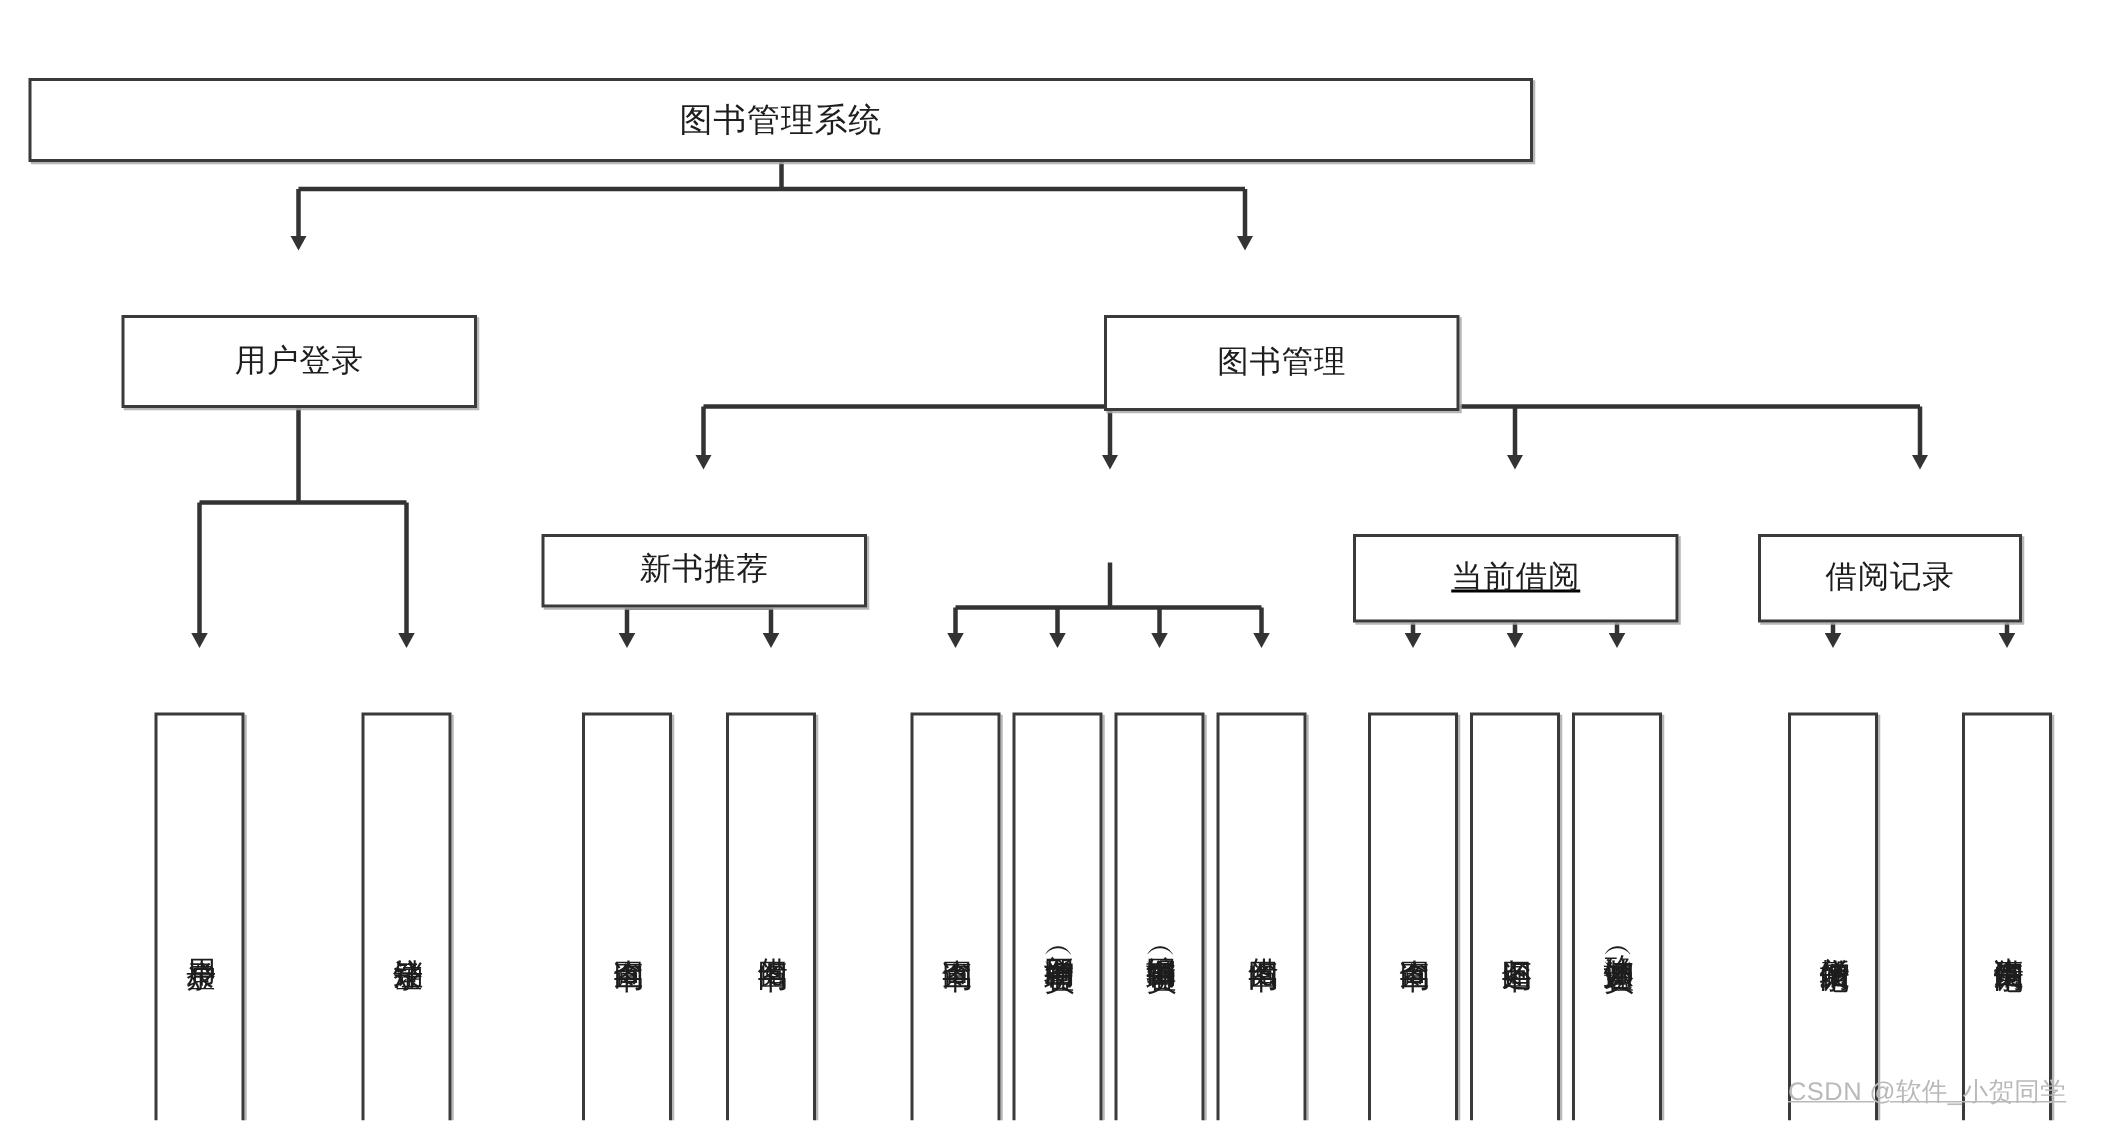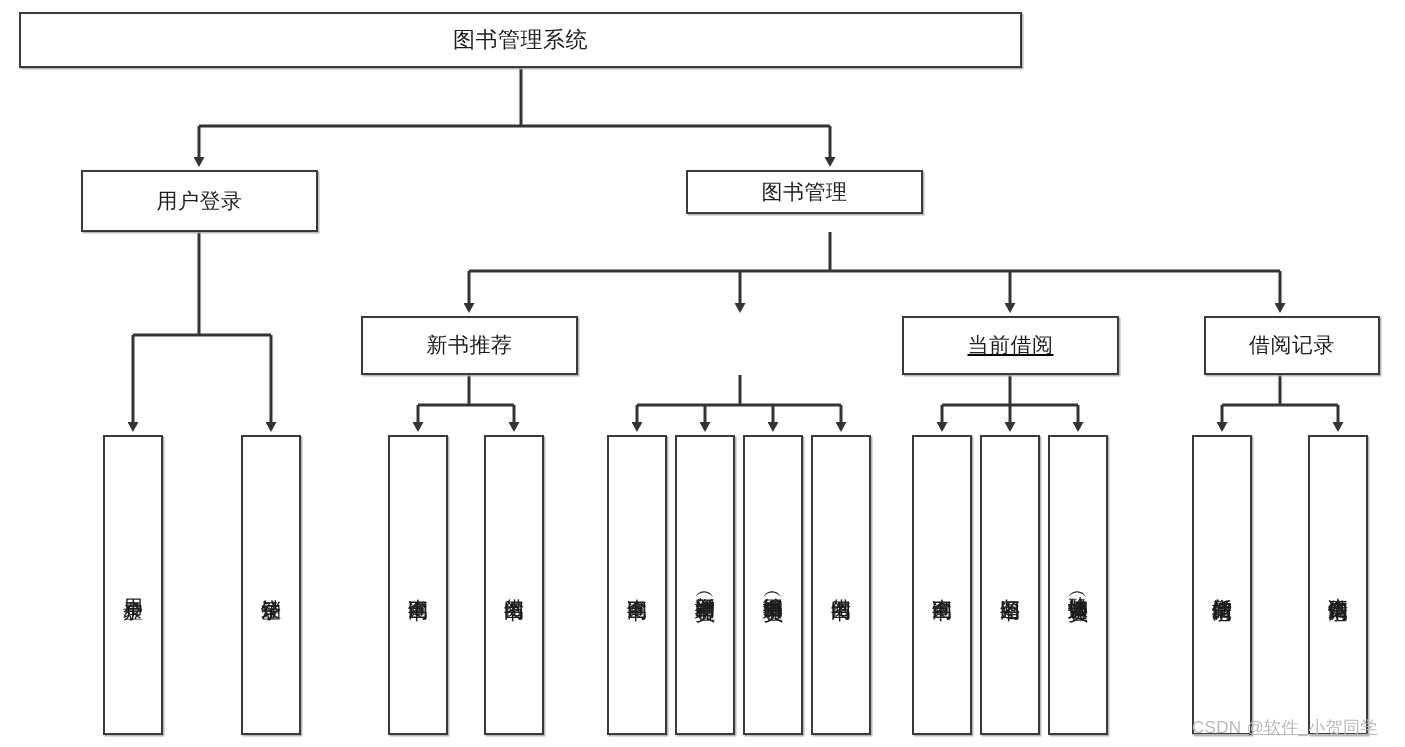--- a/index.html
+++ b/index.html
@@ -28,20 +28,21 @@
   }
   .node {
     position: absolute;
     box-sizing: border-box;
     background: #ffffff;
     border: 2px solid #3a3a3a;
     display: flex;
     align-items: center;
     justify-content: center;
     box-shadow: 1.5px 1.5px 0 rgba(170,170,170,0.85);
+    margin-top: 40px;
   }
   .node .label {
     color: #1d1d1d;
     font-size: 21px;
     line-height: 1.18;
     text-align: center;
     white-space: nowrap;
     letter-spacing: 0.5px;
   }
   .node.vertical .label {
@@ -117,31 +118,31 @@
     </g>
   </svg>
 
   <div class="node root" style="left:19px; top:12px; width:1003px; height:56px;">
     <span class="label">图书管理系统</span>
   </div>
 
   <div class="node" style="left:81px; top:170px; width:237px; height:62px;">
     <span class="label">用户登录</span>
   </div>
-  <div class="node" style="left:686px; top:170px; width:237px; height:44px;">
+  <div class="node" style="left:736px; top:170px; width:237px; height:64px;">
     <span class="label">图书管理</span>
   </div>
 
-  <div class="node" style="left:361px; top:316px; width:217px; height:59px;">
+  <div class="node" style="left:361px; top:316px; width:217px; height:49px;">
     <span class="label">新书推荐</span>
   </div>
   <div class="node" style="left:902px; top:316px; width:217px; height:59px;text-decoration:underline;">
     <span class="label">当前借阅</span>
   </div>
-  <div class="node" style="left:1204px; top:316px; width:176px; height:59px;">
+  <div class="node" style="left:1172px; top:316px; width:176px; height:59px;">
     <span class="label">借阅记录</span>
   </div>
 
   <div class="node vertical" style="left:103px; top:435px; width:60px; height:300px;">
     <span class="label">用户登录</span>
   </div>
   <div class="node vertical" style="left:241px; top:435px; width:60px; height:300px;">
     <span class="label">注销登录</span>
   </div>
 

